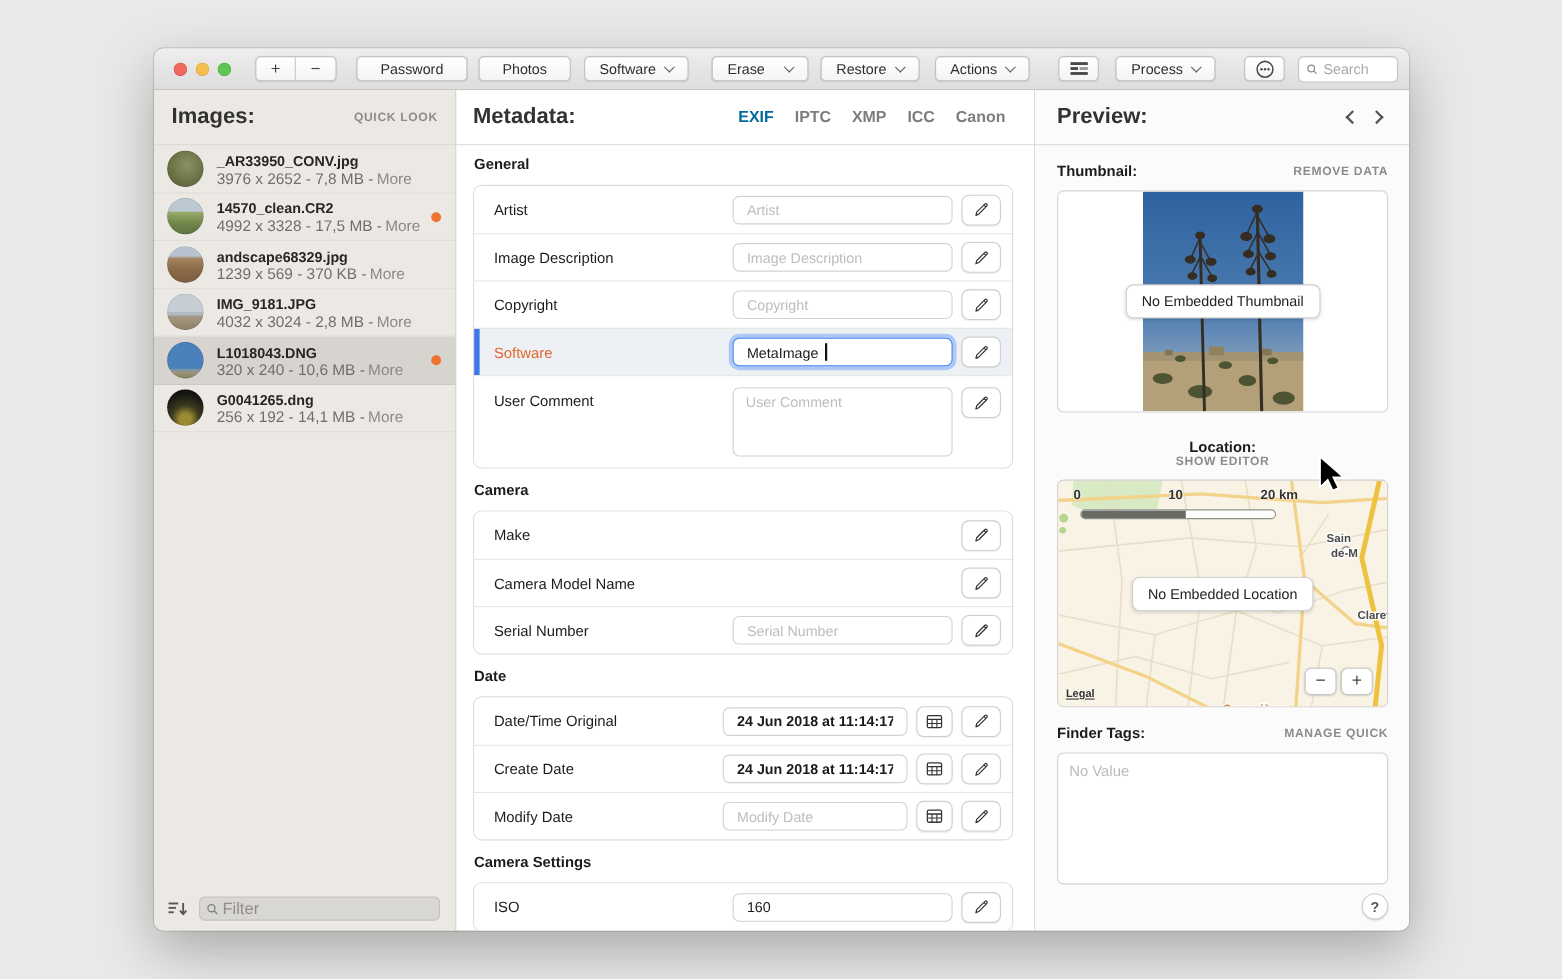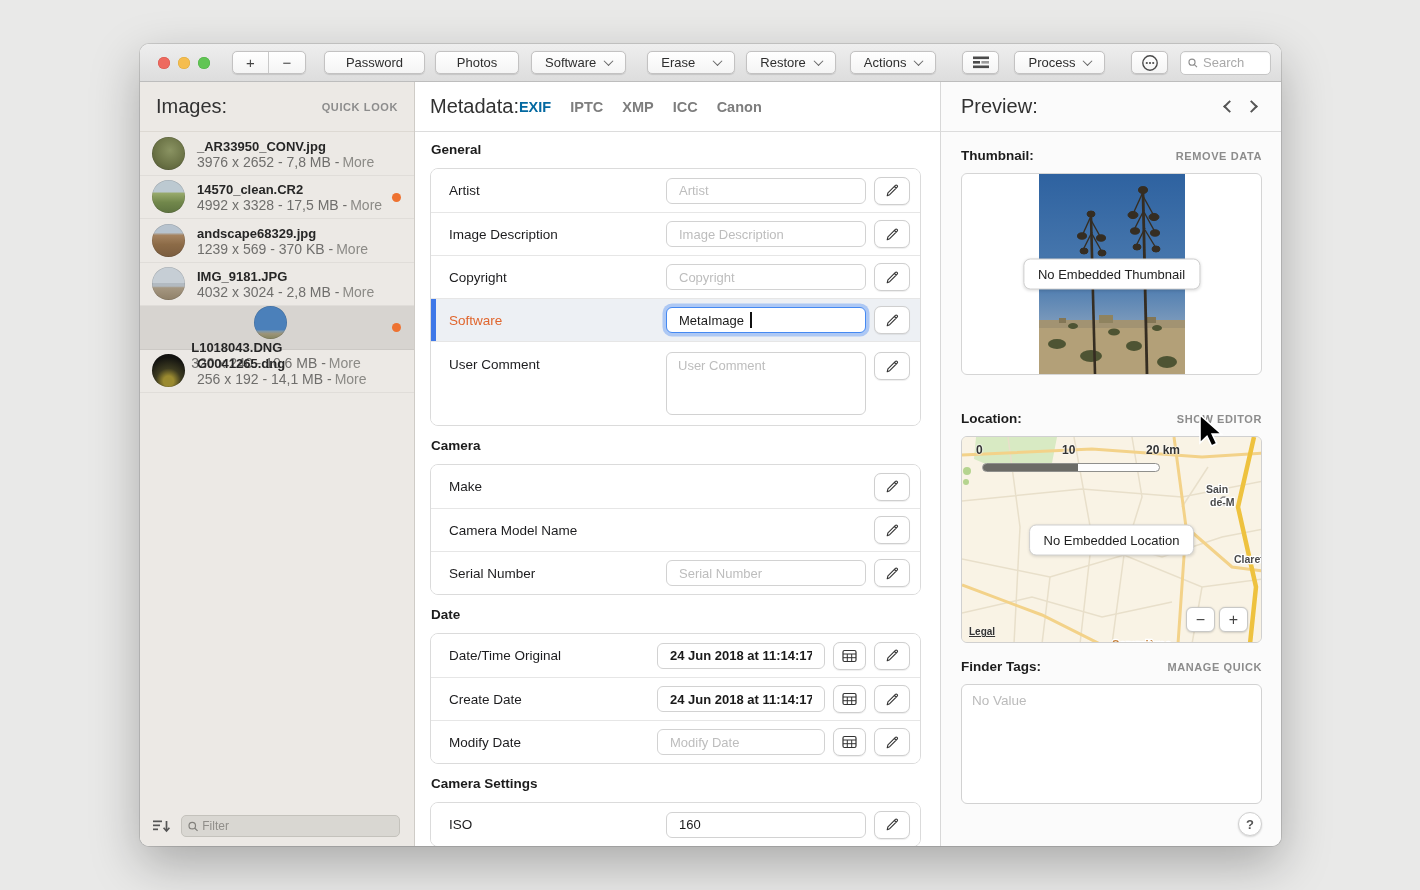--- a/index.html
+++ b/index.html
@@ -30,50 +30,50 @@
   .icon-btn { width:37px; padding:0; }
   .search { margin-left:12px; flex:1; max-width:176px; height:24px; background:#fff; border:1px solid #c6c6c6;
     border-radius:5px; display:flex; align-items:center; padding:0 7px; box-shadow:inset 0 .5px 1px rgba(0,0,0,.08); }
   .search input { border:none; outline:none; background:transparent; font-size:13px; width:100%; margin-left:5px;
     font-family:"Liberation Sans",sans-serif; color:#333; }
   .search input::placeholder { color:#a9a9a9; }
 
   
   .content { display:flex; height:764px; }
   .panel-header { height:50px; display:flex; align-items:center; border-bottom:1px solid #d6d4d1; flex:none; }
-  .panel-title { font-size:20px; font-weight:400; color:#323232; }
+  .panel-title { font-size:20px; font-weight:700; color:#323232; }
   .smallcaps-btn { font-size:11px; font-weight:700; letter-spacing:.6px; color:#8c8c8c; cursor:default; }
 
   
   .sidebar { width:275px; flex:none; background:#ece9e5; border-right:1px solid #cfccc7; display:flex; flex-direction:column; }
   .sidebar .panel-header { padding:0 16px; justify-content:space-between; border-bottom:1px solid #ddd9d3; }
   .image-list { flex:1; overflow:hidden; }
   .img-row { height:43.5px; display:flex; align-items:center; padding:0 14px 0 12px; border-bottom:1px solid rgba(0,0,0,.05); position:relative; }
-  .img-row.selected { background:#d7d4d0;flex-direction:column; }
+  .img-row.selected { background:#d7d4d0; }
   .img-thumb { width:33px; height:33px; border-radius:50%; flex:none; margin-right:12px; box-shadow:inset 0 0 0 .5px rgba(0,0,0,.18); }
   .t-tree  { background:radial-gradient(circle at 55% 40%, #8a9362, #6b7346 55%, #4e5430 100%); }
   .t-field { background:linear-gradient(#bcc9d1 0 36%, #97a96b 40%, #71874b 68%, #5e7340 100%); }
   .t-canyon{ background:linear-gradient(#b7c3ce 0 26%, #a58360 34%, #8c6b47 62%, #7a5c3e 100%); }
   .t-beach { background:linear-gradient(#c6ced5 0 50%, #b2bac1 50% 58%, #a59781 63%, #8f8068 100%); }
   .t-sky   { background:linear-gradient(#4b80ba 0 72%, #7d97ab 76%, #9c9478 84%, #84845f 100%); }
   .t-night { background:radial-gradient(circle at 50% 82%, #9a8a30 0 16%, #3c3a20 40%, #131310 75%); }
   .img-name { font-size:13px; font-weight:700; color:#262626; line-height:17px; }
   .img-info { font-size:14px; color:#6f6e6c; line-height:14px; }
   .img-info .more { color:#8b8a86; margin-left:3px; }
   .img-dot { width:9px; height:9px; border-radius:50%; background:#ee7231; position:absolute; right:13px; top:17px; }
   .sidebar-footer { flex:none; display:flex; align-items:center; padding:6px 14px 9px 13px; }
   .filter { flex:1; height:22px; background:#d9d7d2; border:1px solid #c4c2bc; border-radius:5px; display:flex;
     align-items:center; padding:0 6px; margin-left:10px; }
-  .filter input { border:none; outline:none; background:transparent; font-size:12px; width:100%; margin-left:4px;
+  .filter input { border:none; outline:none; background:transparent; font-size:15px; width:100%; margin-left:4px;
     font-family:"Liberation Sans",sans-serif; color:#555; }
   .filter input::placeholder { color:#908e8a; }
 
   
   .meta-panel { width:526px; flex:none; background:#fff; border-right:1px solid #d8d8d8; display:flex; flex-direction:column; }
-  .meta-panel .panel-header { padding:0 26px 0 15px; justify-content:flex-start; border-bottom:1px solid #dcdcdc; }
+  .meta-panel .panel-header { padding:0 26px 0 15px; justify-content:space-between; border-bottom:1px solid #dcdcdc; }
   .tabs { display:flex; gap:19px; }
   .tab { font-size:14.5px; font-weight:700; color:#7d7d7d; cursor:default; }
   .tab.active { color:#0369a1; }
   .meta-scroll { flex:1; overflow:hidden; padding:0 19px 0 15px; }
   .sec-title { font-size:13.5px; font-weight:700; color:#1c1c1c; margin:12px 0 11px 1px; }
   .meta-scroll .sec-title:first-child { margin-top:10px; }
   .card { border:1px solid #dbdbdb; border-radius:8px; background:#fff; overflow:hidden; }
   .mrow { min-height:43px; display:flex; align-items:center; padding:0 10px 0 18px; position:relative; background:#fff; }
   .mrow + .mrow { border-top:1px solid #e6e6e6; }
   .mrow.hl { background:#edf0f4; }
@@ -127,21 +127,21 @@
   .legal { position:absolute; left:7px; bottom:5px; font-size:10px; color:#333; text-decoration:underline; font-weight:700;
     text-shadow:0 0 2px #fff; }
   .tags-box { margin-top:10px; height:120px; border:1px solid #d2d2d2; border-radius:6px; background:#fff; }
   .tags-box textarea { width:100%; height:100%; border:none; outline:none; resize:none; background:transparent;
     font-size:13.5px; padding:8px 10px; font-family:"Liberation Sans",sans-serif; color:#333; }
   .tags-box textarea::placeholder { color:#bbbbbb; }
   .help-row { display:flex; justify-content:flex-end; margin-top:8px; }
   .help-btn { width:24px; height:24px; border-radius:50%; background:#fff; border:1px solid #d0d0d0;
     box-shadow:0 1px 2px rgba(0,0,0,.15); display:flex; align-items:center; justify-content:center;
     font-size:13px; font-weight:700; color:#555; }
-  .mt20 { margin-top:36px; }
+  .mt20 { margin-top:24px;flex-direction:column; }
   .mt16 { margin-top:16px; }
 
   .cursor { position:absolute; left:1198px; top:414px; z-index:50; pointer-events:none; }
 </style>
 </head>
 <body>
 
 <div class="window">
 
   <div class="toolbar">

